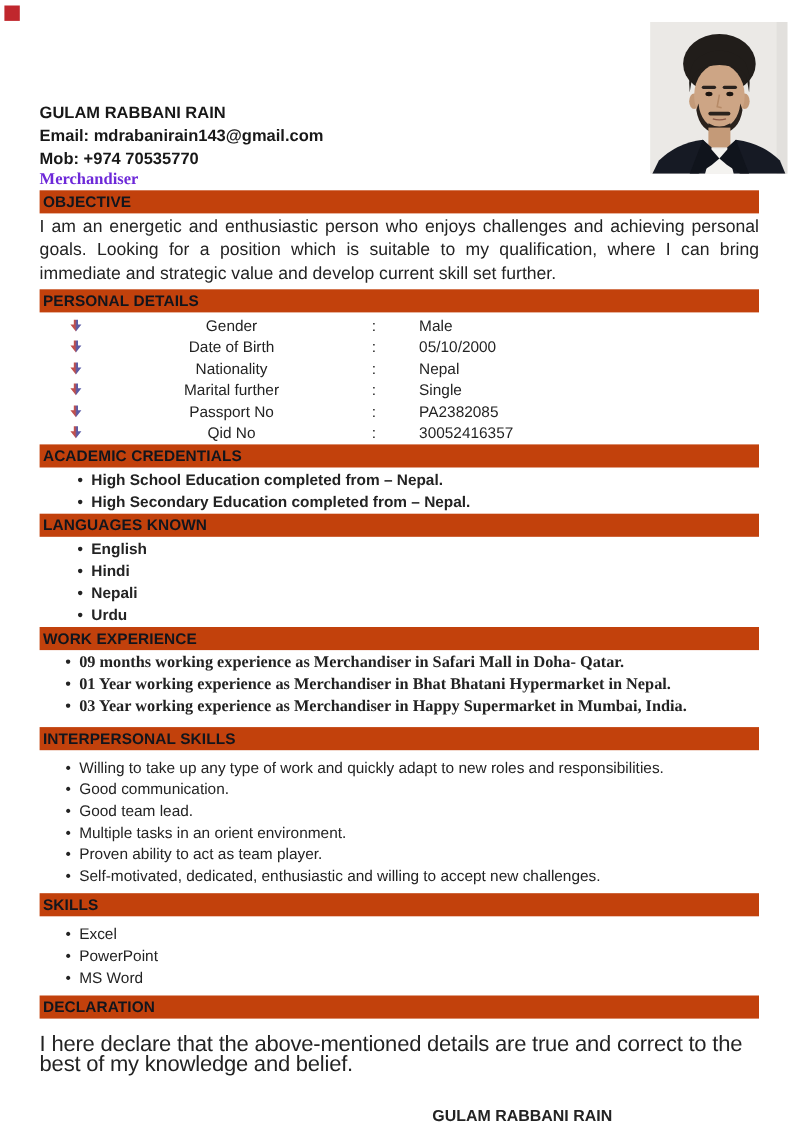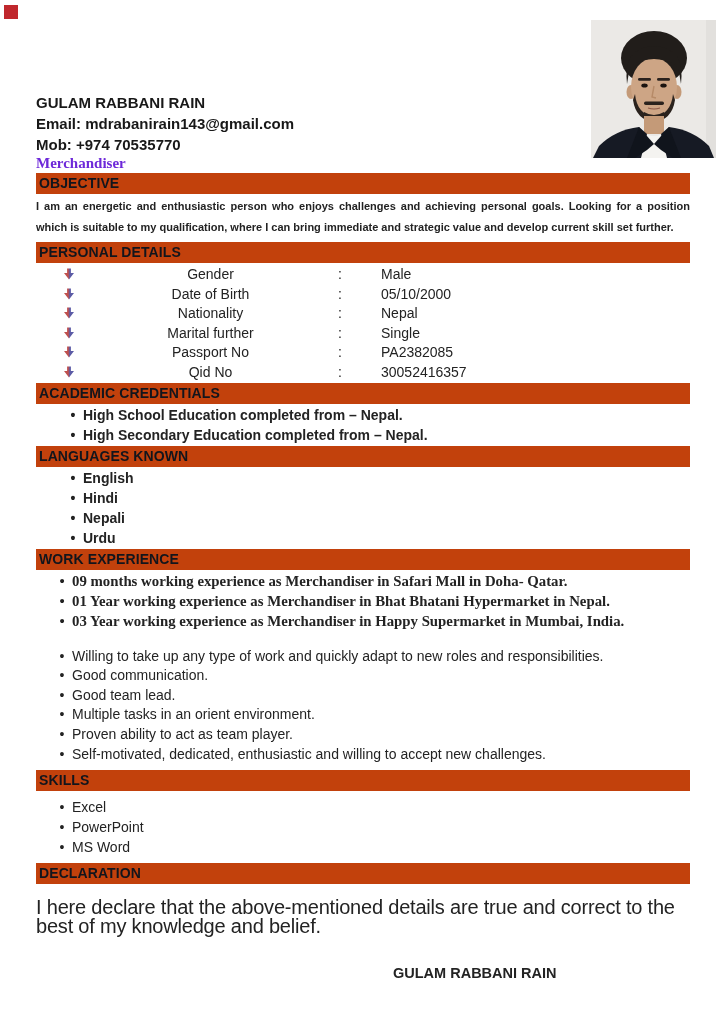--- a/index.html
+++ b/index.html
@@ -7,21 +7,21 @@
        font-family:"Liberation Sans",sans-serif;color:#232323;}
   .corner-mark{position:absolute;left:4px;top:5px;width:14px;height:14px;background:#c0272d;}
   .photo-frame{position:absolute;left:591px;top:20px;width:125px;height:138px;}
   .photo-frame svg{display:block;width:100%;height:100%;}
   .page{padding:92px 34px 0 36px;}
   .hdr-line{font-weight:bold;font-size:15px;line-height:21px;color:#181818;}
   .role{font-family:"Liberation Serif",serif;font-weight:bold;font-size:15px;line-height:16px;
         color:#6d28d9;margin-bottom:2px;}
   .bar{background:#c2410c;font-weight:bold;font-size:14px;line-height:21px;height:21px;
        color:#12151c;padding-left:3px;letter-spacing:.1px;}
-  .obj-text{font-size:11px;line-height:21.3px;text-align:justify;margin:2px 0 3px 0;font-weight:bold;}
+  .obj-text{font-size:16px;line-height:21.3px;text-align:justify;margin:2px 0 3px 0;}
   .pd-row{display:flex;align-items:center;height:19.5px;font-size:14px;padding-left:27px;}
   .pd-row .arrow{width:12px;height:12px;margin-right:8px;flex:0 0 auto;}
   .pd-label{flex:0 0 255px;text-align:center;}
   .pd-colon{flex:0 0 43px;}
   .blist{margin:1px 0 1px 0;}
   .bitem{display:flex;font-size:14px;line-height:20px;}
   .bitem .dot{flex:0 0 20px;text-align:center;}
   .indent-a{padding-left:27px;}      
   .indent-b{padding-left:16px;}      
   .bold-item{font-weight:bold;}
@@ -177,20 +177,21 @@
       <span class="dot">•</span>
       <span>01 Year working experience as Merchandiser in Bhat Bhatani Hypermarket in Nepal.</span>
     </div>
     <div class="bitem indent-b serif-item">
       <span class="dot">•</span>
       <span>03 Year working experience as Merchandiser in Happy Supermarket in Mumbai, India.</span>
     </div>
   </div>
 
   <div class="gap8"></div>
+  <div class="bar">INTERPERSONAL SKILLS</div>
   <div class="gap6"></div>
   <div class="blist">
     <div class="bitem indent-b tight">
       <span class="dot">•</span>
       <span>Willing to take up any type of work and quickly adapt to new roles and responsibilities.</span>
     </div>
     <div class="bitem indent-b tight">
       <span class="dot">•</span>
       <span>Good communication.</span>
     </div>

